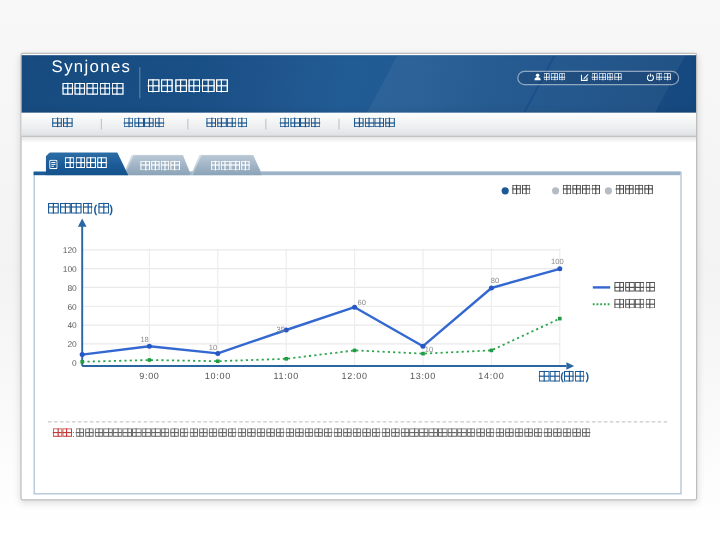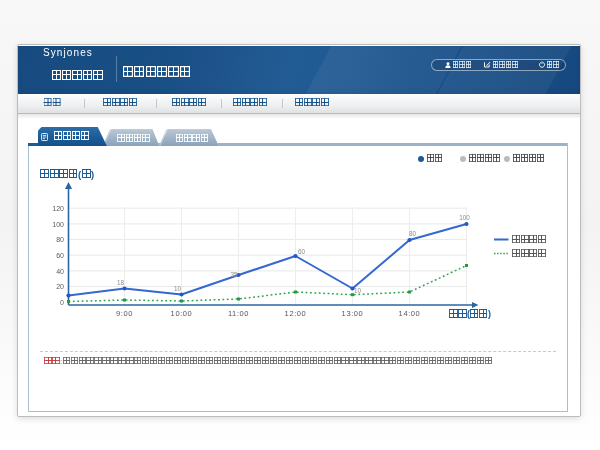--- a/index.html
+++ b/index.html
@@ -11,21 +11,21 @@
  background:
   linear-gradient(currentColor,currentColor) 50% 50%/100% .12em no-repeat,
   linear-gradient(currentColor,currentColor) 50% 0/.12em 100% no-repeat;
  opacity:1}
 .b .zh{opacity:1}
 .card{left:17px;top:44px;width:562px;height:371px;background:#fff;
  border:1px solid #bdbdbd;border-radius:2px;box-shadow:0 2px 6px rgba(0,0,0,.13)}
 .header{left:18px;top:46px;width:562px;height:48px;
  background:linear-gradient(104deg,#174b80 0%,#184f85 26%,#1e548b 36%,#225c94 48%,#215a93 58%,#1b538c 70%,#15487e 100%);
  box-shadow:inset 0 -2px 5px rgba(0,0,0,.07)}
-.logo1{left:43px;top:47px;width:75px;color:#fff;font-size:10px;letter-spacing:1.1px}
+.logo1{left:43px;top:47px;width:75px;color:#fff;font-size:14px;letter-spacing:1.1px}
 .logo2{left:51px;top:69px;color:#fff;font-size:10.5px;font-weight:bold}
 .hdiv{left:116px;top:56px;width:1px;height:26px;background:rgba(255,255,255,.28)}
 .htitle{left:122px;top:66px;color:#fff;font-size:11.5px}
 .pill{left:431px;top:58.5px;width:133px;height:10px;border:1px solid rgba(255,255,255,.5);
  border-radius:6px;background:rgba(10,35,65,.18);color:#eef4fa;font-size:6.5px}
 .pitem{position:absolute;top:1.6px;white-space:nowrap}
 .nav{left:18px;top:94px;width:562px;height:19px;
  background:linear-gradient(180deg,#fefefe,#eceeef 65%,#dfe1e3);border-bottom:1px solid #b7bbbf}
 .navsh{left:18px;top:114px;width:562px;height:5px;
  background:linear-gradient(180deg,rgba(0,0,0,.10),rgba(0,0,0,0))}

